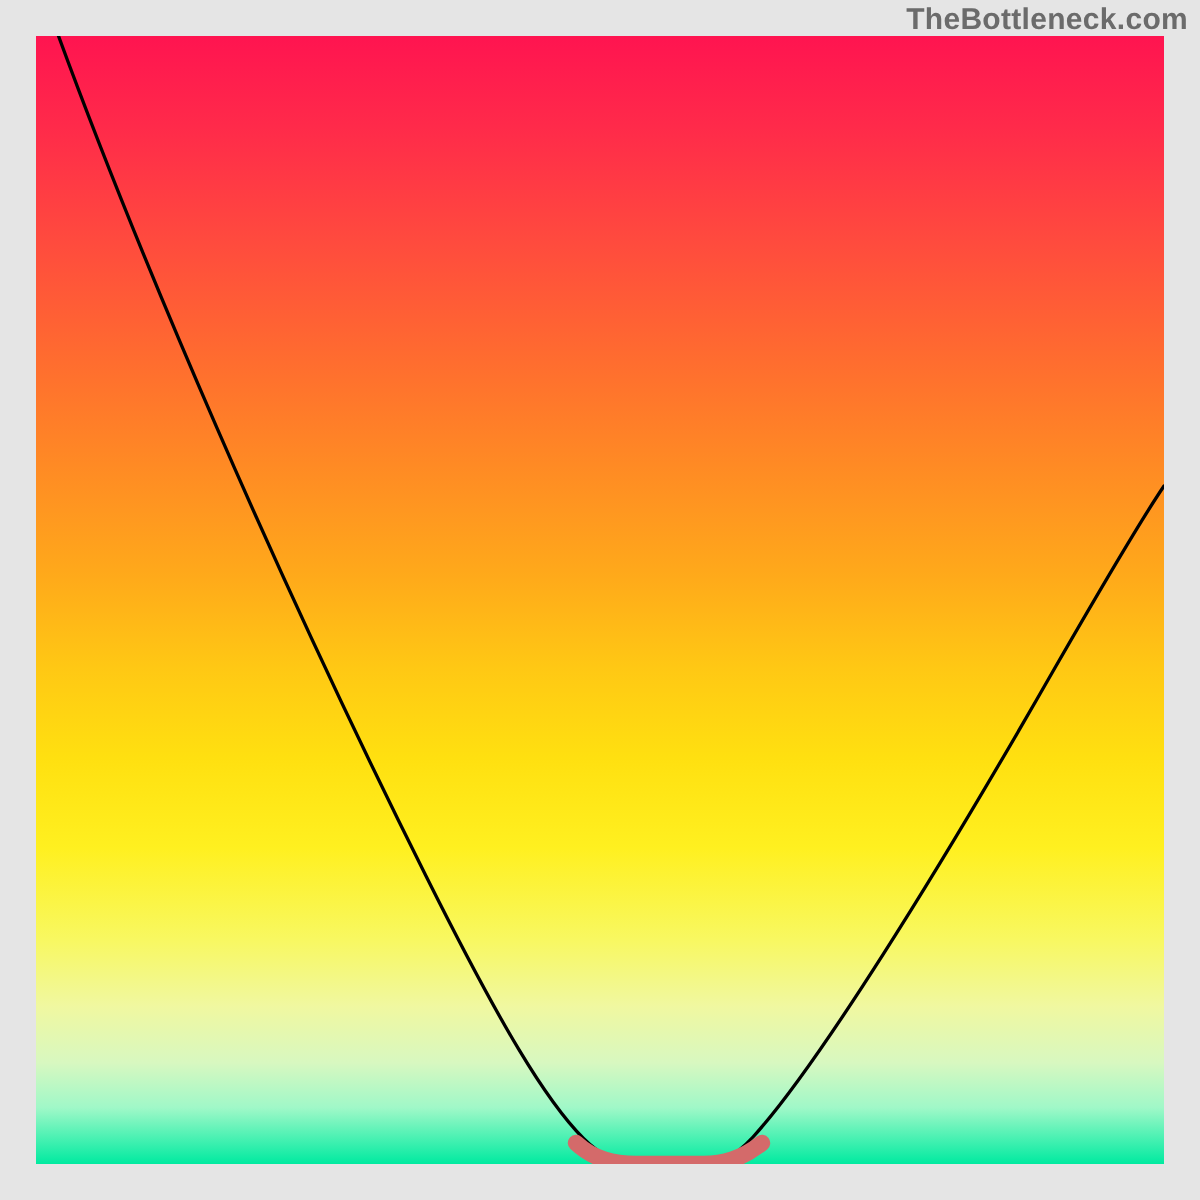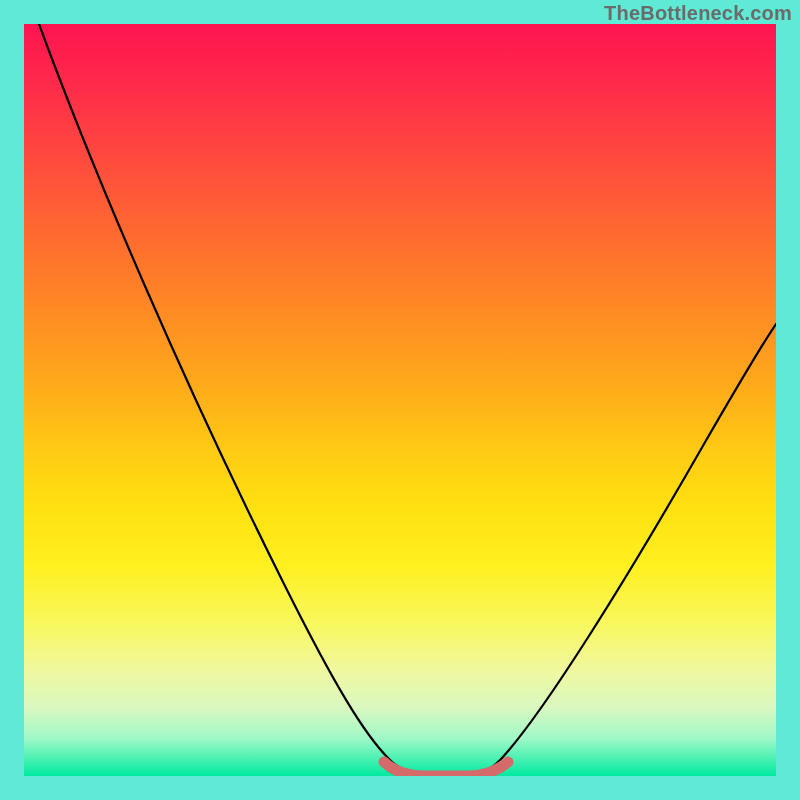--- a/index.html
+++ b/index.html
@@ -9,21 +9,21 @@
     height: 800px;
     background: #000;
     overflow: hidden;
   }
   .frame {
     position: absolute;
     left: 0;
     top: 0;
     width: 800px;
     height: 800px;
-    background: #5eead4;
+    background: #e5e5e5;
   }
   .plot {
     position: absolute;
     left: 24px;
     top: 24px;
     width: 752px;
     height: 752px;
     overflow: hidden;
   }
   .gradient {

